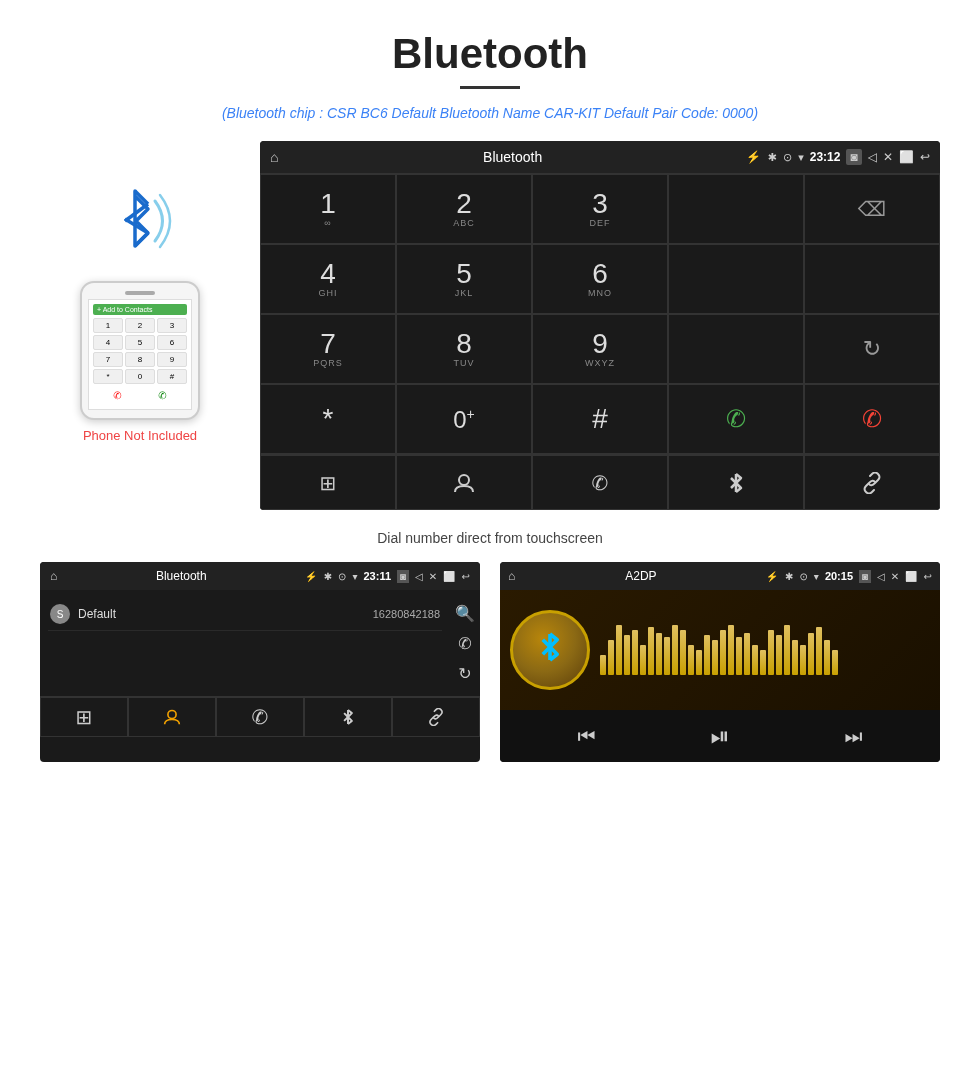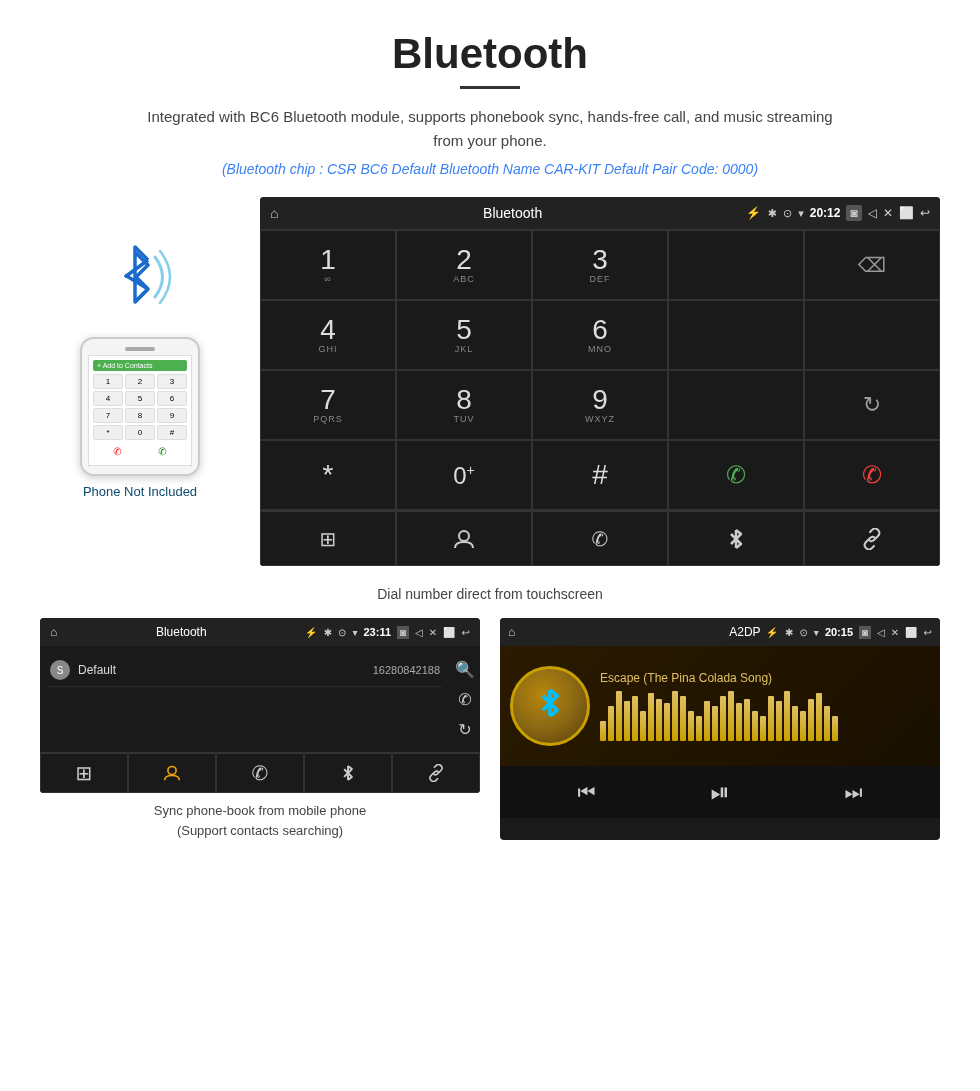--- a/index.html
+++ b/index.html
@@ -122,21 +122,21 @@
       padding: 4px 2px 2px;
     }
     .phone-btn {
       font-size: 10px;
       padding: 2px 4px;
       border-radius: 3px;
     }
     .phone-btn.red { color: red; }
     .phone-btn.green { color: green; }
     .phone-not-included {
-      color: #0c4a6e;
+      color: #ef4444;
       font-size: 13px;
       margin-top: 8px;
       text-align: right;
     }
 
     
     .dialer-screen {
       flex: 1;
       background: #1a1a1a;
       border-radius: 4px;
@@ -293,21 +293,21 @@
     }
     .music-status-bar {
       background: #222;
       display: flex;
       align-items: center;
       padding: 4px 8px;
       height: 28px;
       gap: 6px;
     }
     .music-home { font-size: 12px; color: #ccc; }
-    .music-title-bar { flex: 1; text-align: right; color: #fff; font-size: 12px; }
+    .music-title-bar { flex: 1; text-align: center; color: #fff; font-size: 12px; }
 
     .music-content {
       display: flex;
       align-items: center;
       padding: 10px;
       gap: 10px;
       background: linear-gradient(135deg, #2a1a00, #1a1000);
       min-height: 120px;
     }
     .music-album {
@@ -363,21 +363,20 @@
     .bt-svg {
       display: block;
     }
   </style>
 </head>
 <body>
 
 <div class="title-section">
   <h1 class="main-title">Bluetooth</h1>
   <div class="title-underline"></div>
-  <p class="subtitle-text">Integrated with BC6 Bluetooth module, supports phonebook sync, hands-free call, and music streaming from your phone.</p>
   <p class="info-line">(Bluetooth chip : CSR BC6    Default Bluetooth Name CAR-KIT    Default Pair Code: 0000)</p>
 </div>
 
 <div class="main-content">
 
   <div class="left-phone">
 
     <div class="bt-signal">
       <svg class="bt-svg" width="90" height="80" viewBox="0 0 90 80">
 
@@ -430,21 +429,21 @@
 
     <div class="status-bar">
       <span class="status-home">⌂</span>
       <span class="status-title">Bluetooth</span>
       <span style="font-size:12px;color:#ccc;">⚡</span>
       <div class="status-icons">
         <span>✱</span>
         <span>⊙</span>
         <span>▾</span>
       </div>
-      <span class="status-time">20:12</span>
+      <span class="status-time">23:12</span>
       <div class="status-right">
         <span style="background:#555;padding:1px 4px;border-radius:2px;">◙</span>
         <span>◁</span>
         <span>✕</span>
         <span>⬜</span>
         <span>↩</span>
       </div>
     </div>
 
     <div class="dialer-grid">
@@ -597,23 +596,20 @@
           </svg>
         </div>
         <div class="bottom-icon-cell" style="height:40px;">
           <svg width="18" height="18" viewBox="0 0 22 22">
             <path d="M8,12 Q10,15 14,11 L17,8 Q20,5 17,2 Q14,-1 11,2 L9,4" stroke="#ccc" stroke-width="2" fill="none" stroke-linecap="round"></path>
             <path d="M14,10 Q12,7 8,11 L5,14 Q2,17 5,20 Q8,23 11,20 L13,18" stroke="#ccc" stroke-width="2" fill="none" stroke-linecap="round"></path>
           </svg>
         </div>
       </div>
     </div>
-    <div class="bottom-caption">
-      Sync phone-book from mobile phone<br>(Support contacts searching)
-    </div>
   </div>
 
   <div class="bottom-panel">
     <div class="bottom-screen music-screen">
 
       <div class="music-status-bar">
         <span class="music-home">⌂</span>
         <span class="music-title-bar">A2DP</span>
         <span style="font-size:10px;color:#ccc;">⚡</span>
         <span style="font-size:10px;color:#ccc;">✱</span>
@@ -632,21 +628,20 @@
           <span class="music-bt-icon">
             <svg width="26" height="32" viewBox="0 0 18 22">
               <polyline points="9,2 14,6 9,11 14,16 9,20" stroke="#00bfff" stroke-width="2.5" fill="none" stroke-linejoin="round"></polyline>
               <line x1="9" y1="2" x2="9" y2="20" stroke="#00bfff" stroke-width="2.5"></line>
               <line x1="9" y1="11" x2="4" y2="6" stroke="#00bfff" stroke-width="2.5"></line>
               <line x1="9" y1="11" x2="4" y2="16" stroke="#00bfff" stroke-width="2.5"></line>
             </svg>
           </span>
         </div>
         <div class="music-info">
-          <div class="music-song-name">Escape (The Pina Colada Song)</div>
 
           <div class="music-eq" id="eq-container">
               <div class="eq-bar" style="height: 20px;"></div>
               <div class="eq-bar" style="height: 35px;"></div>
               <div class="eq-bar" style="height: 50px;"></div>
               <div class="eq-bar" style="height: 40px;"></div>
               <div class="eq-bar" style="height: 45px;"></div>
               <div class="eq-bar" style="height: 30px;"></div>
               <div class="eq-bar" style="height: 48px;"></div>
               <div class="eq-bar" style="height: 42px;"></div>

